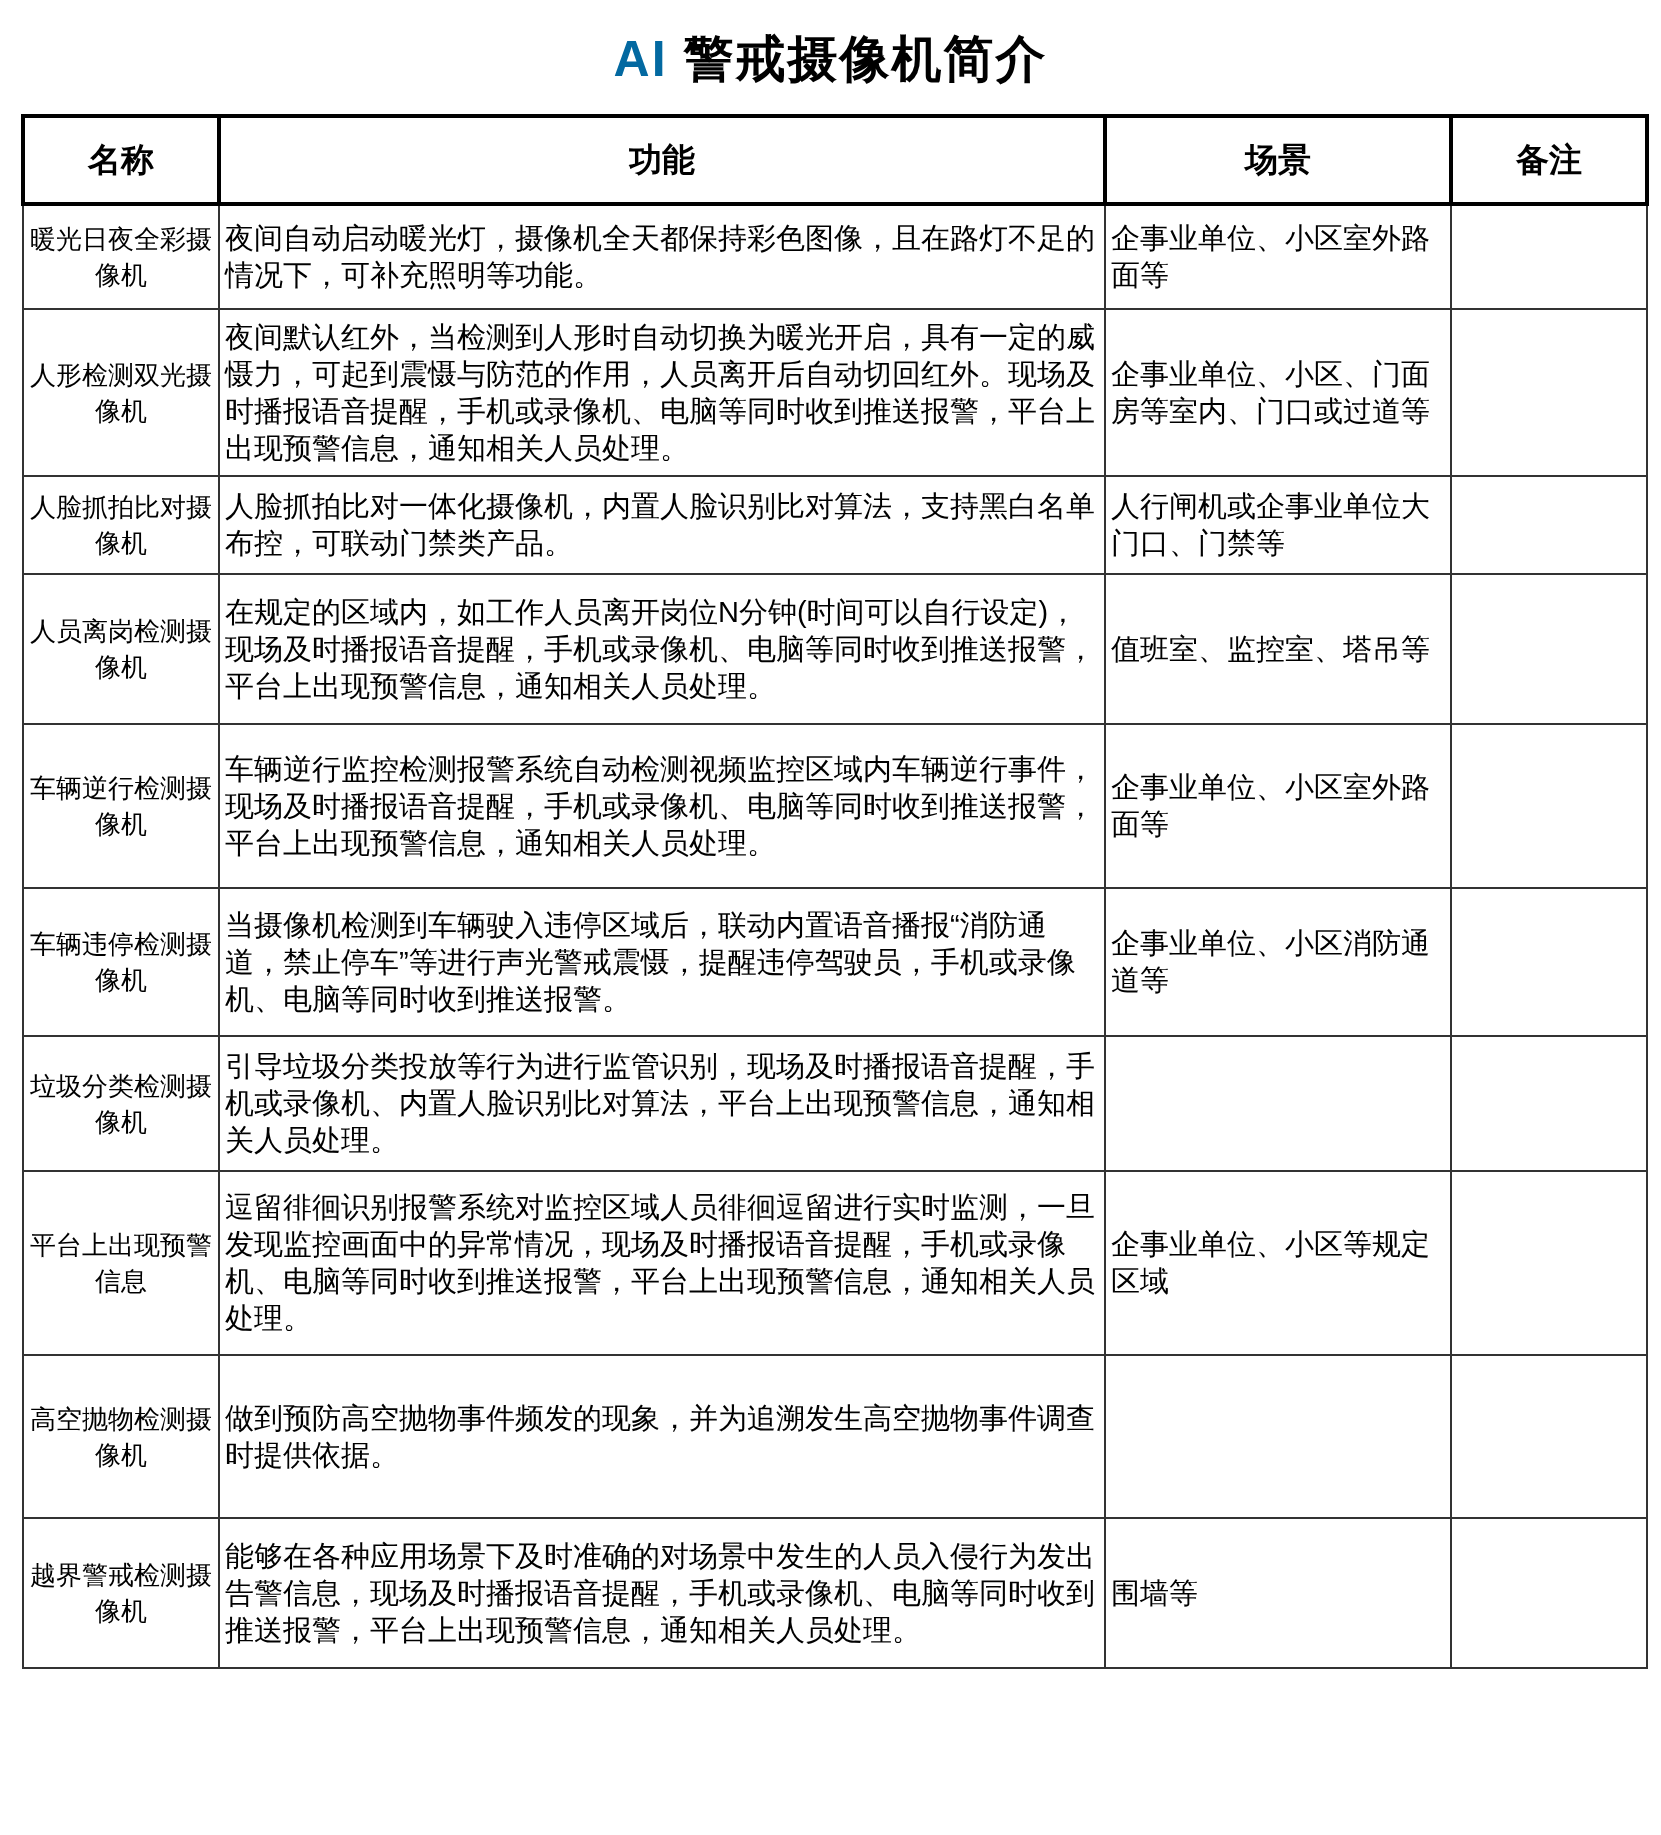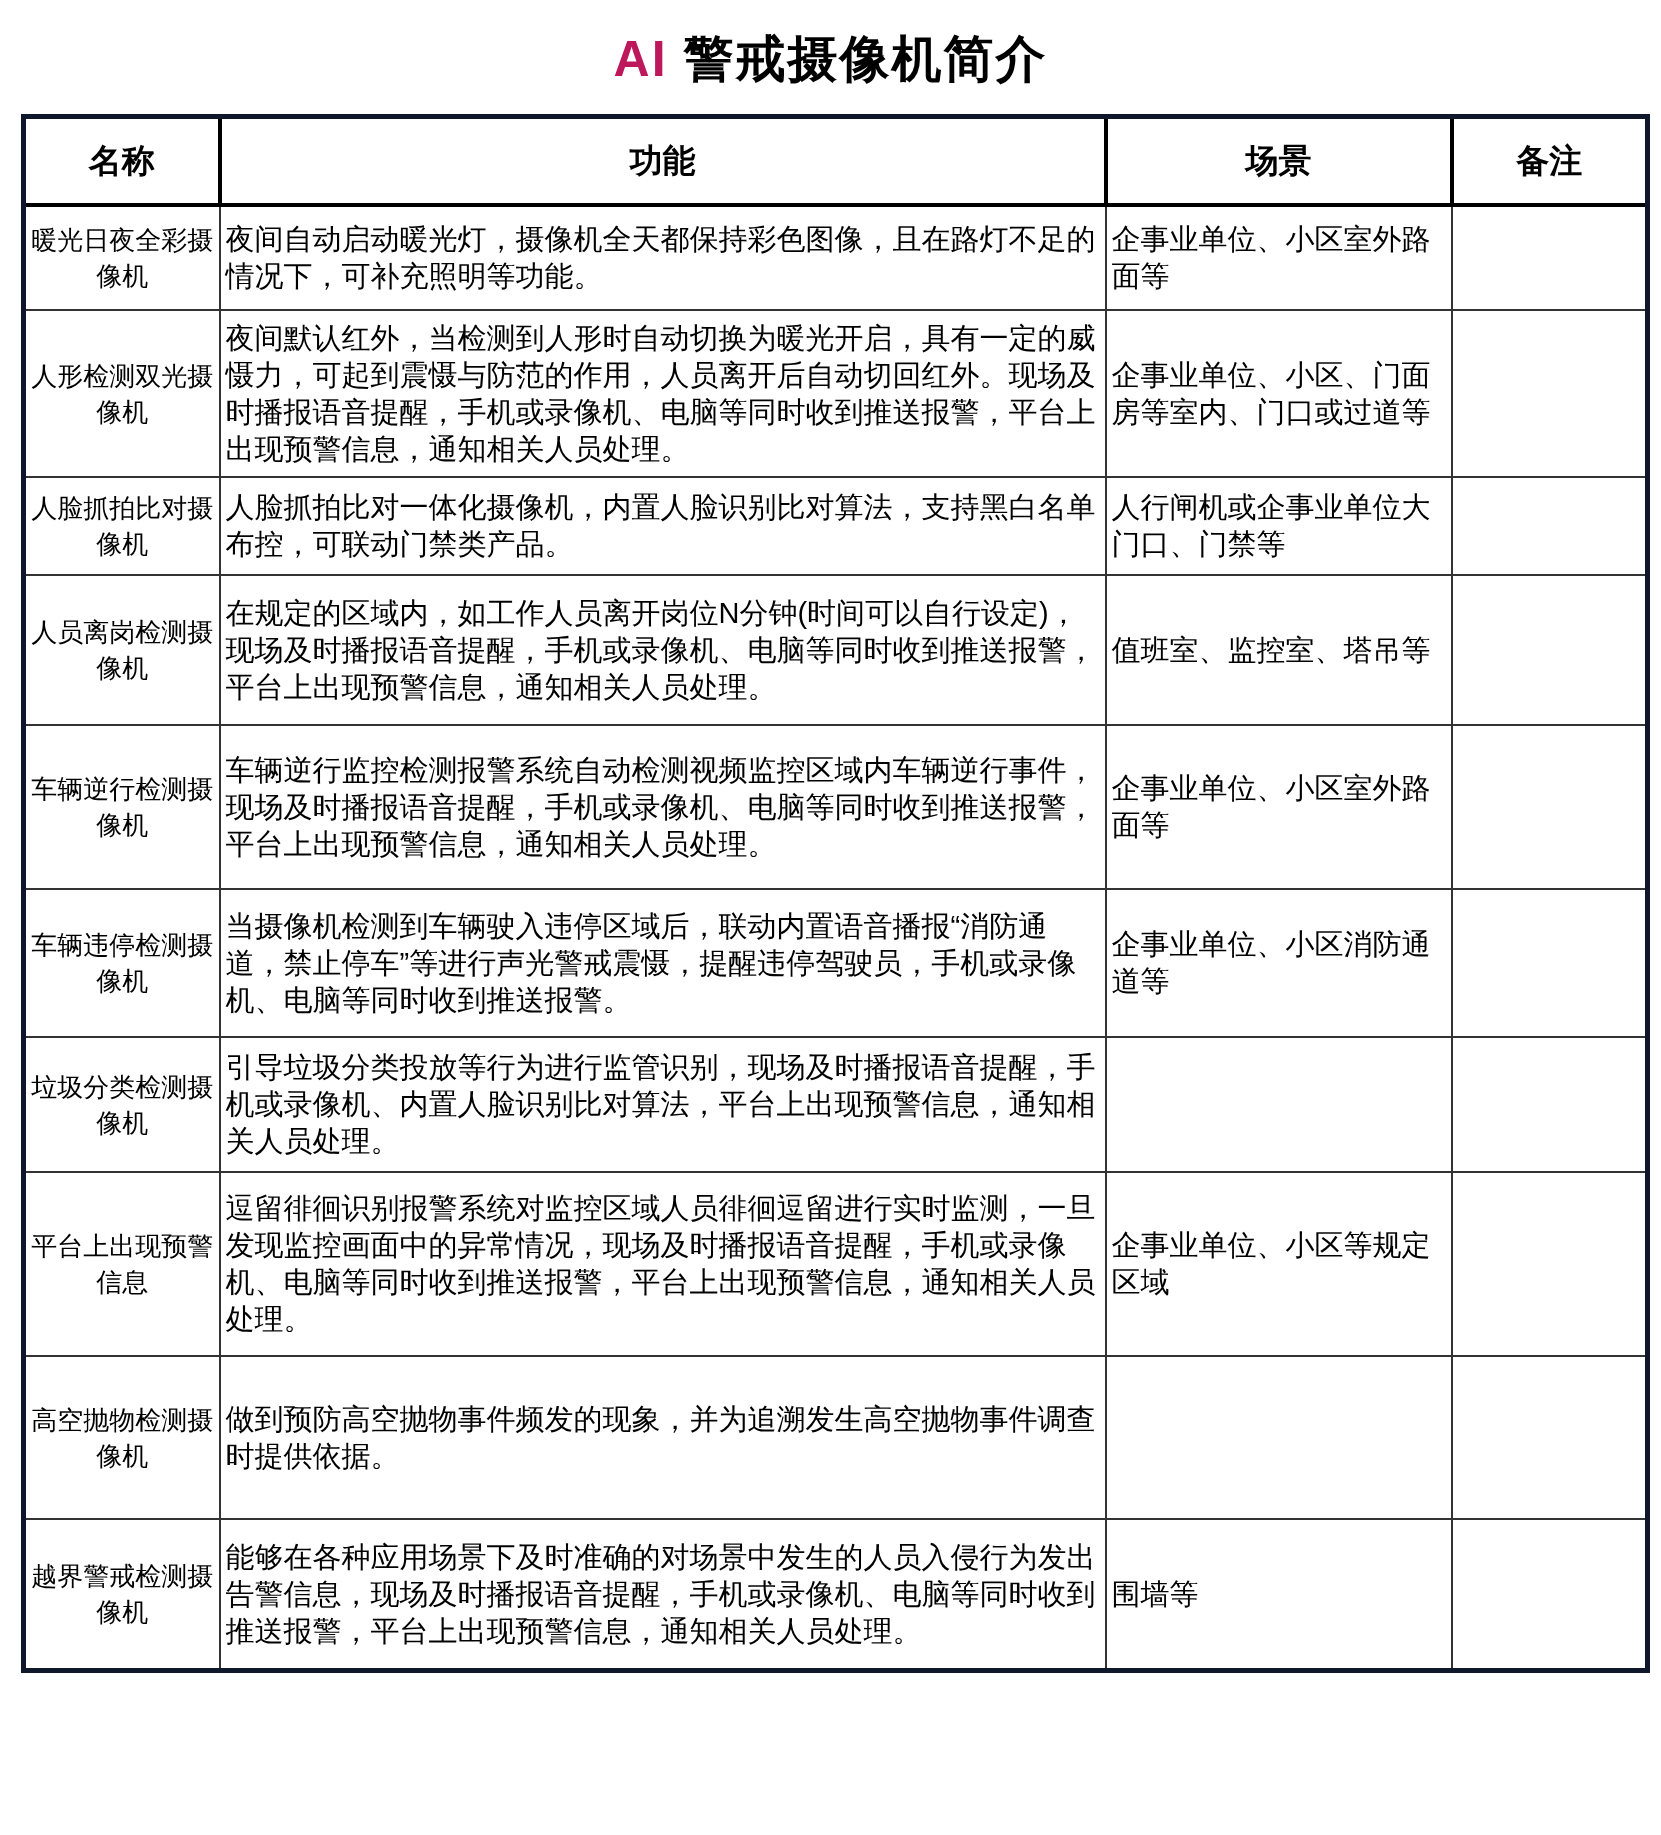--- a/index.html
+++ b/index.html
@@ -21,21 +21,21 @@
     font-size: 50px;
     font-weight: bold;
     letter-spacing: 2px;
     line-height: 62px;
   }
   .cam-table {
     border-collapse: collapse;
     table-layout: fixed;
     width: 1624px;
     margin-left: 21px;
-    border: 5px solid #0f172a;
+    border: 2px solid #0f172a;
   }
   .cam-table th {
     border: 4px solid #000000;
     font-size: 33px;
     font-weight: bold;
     height: 84px;
     text-align: center;
     vertical-align: middle;
     padding: 0;
   }
@@ -78,21 +78,21 @@
   tbody tr:nth-child(8)  td { height: 178px; }
   tbody tr:nth-child(9)  td { height: 157px; }
   tbody tr:nth-child(10) td { height: 144px; }
   tbody tr:nth-child(11) td { height: 142px; }
 </style>
 </head>
 <body>
 
 <div class="page">
 
-  <h1 class="title"><span style="color: #be185d;">AI</span><span> 警戒摄像机简介</span></h1>
+  <h1 class="title"><span style="color: #0369a1;">AI</span><span> 警戒摄像机简介</span></h1>
 
   <table class="cam-table">
     <colgroup>
       <col style="width:196px">
       <col style="width:886px">
       <col style="width:346px">
       <col style="width:196px">
     </colgroup>
     <thead>
       <tr>

